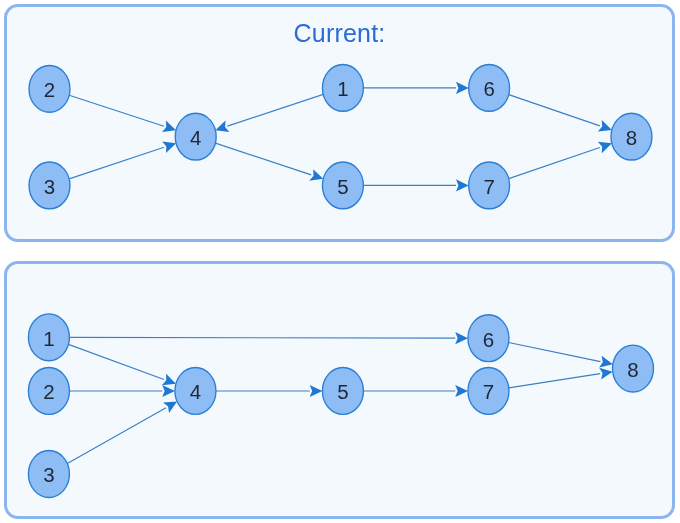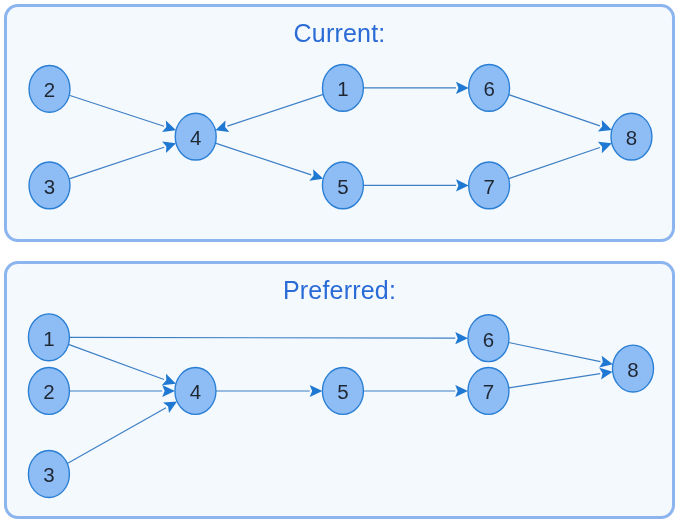--- a/index.html
+++ b/index.html
@@ -135,21 +135,20 @@
           <text x="489.00" y="184.00" class="node-label">7</text>
         </g>
         <g>
           <ellipse cx="635.00" cy="133.00" rx="21" ry="24" class="node-ellipse"></ellipse>
           <text x="635.00" y="134.00" class="node-label">8</text>
         </g>
       </svg>
   </div>
 
   <div class="panel" id="panel-preferred">
-    <div class="panel-title" id="title-preferred">Preferred:</div>
     <svg class="graph-svg" id="svg-preferred" viewBox="0 0 671 258">
         <g>
           <line x1="59.00" y1="75.05" x2="454.00" y2="75.92" class="edge-line"></line>
           <polygon points="467.00,75.95 453.99,82.12 456.50,75.93 454.01,69.72" class="arrow-head"></polygon>
           <line x1="58.00" y1="82.33" x2="155.80" y2="118.19" class="edge-line"></line>
           <polygon points="168.00,122.67 153.66,124.01 158.15,119.05 157.93,112.37" class="arrow-head"></polygon>
           <line x1="59.00" y1="130.00" x2="154.00" y2="130.00" class="edge-line"></line>
           <polygon points="167.00,130.00 154.00,136.20 156.50,130.00 154.00,123.80" class="arrow-head"></polygon>
           <line x1="56.81" y1="204.34" x2="157.88" y2="147.07" class="edge-line"></line>
           <polygon points="169.19,140.66 160.93,152.46 160.05,145.84 154.82,141.68" class="arrow-head"></polygon>

